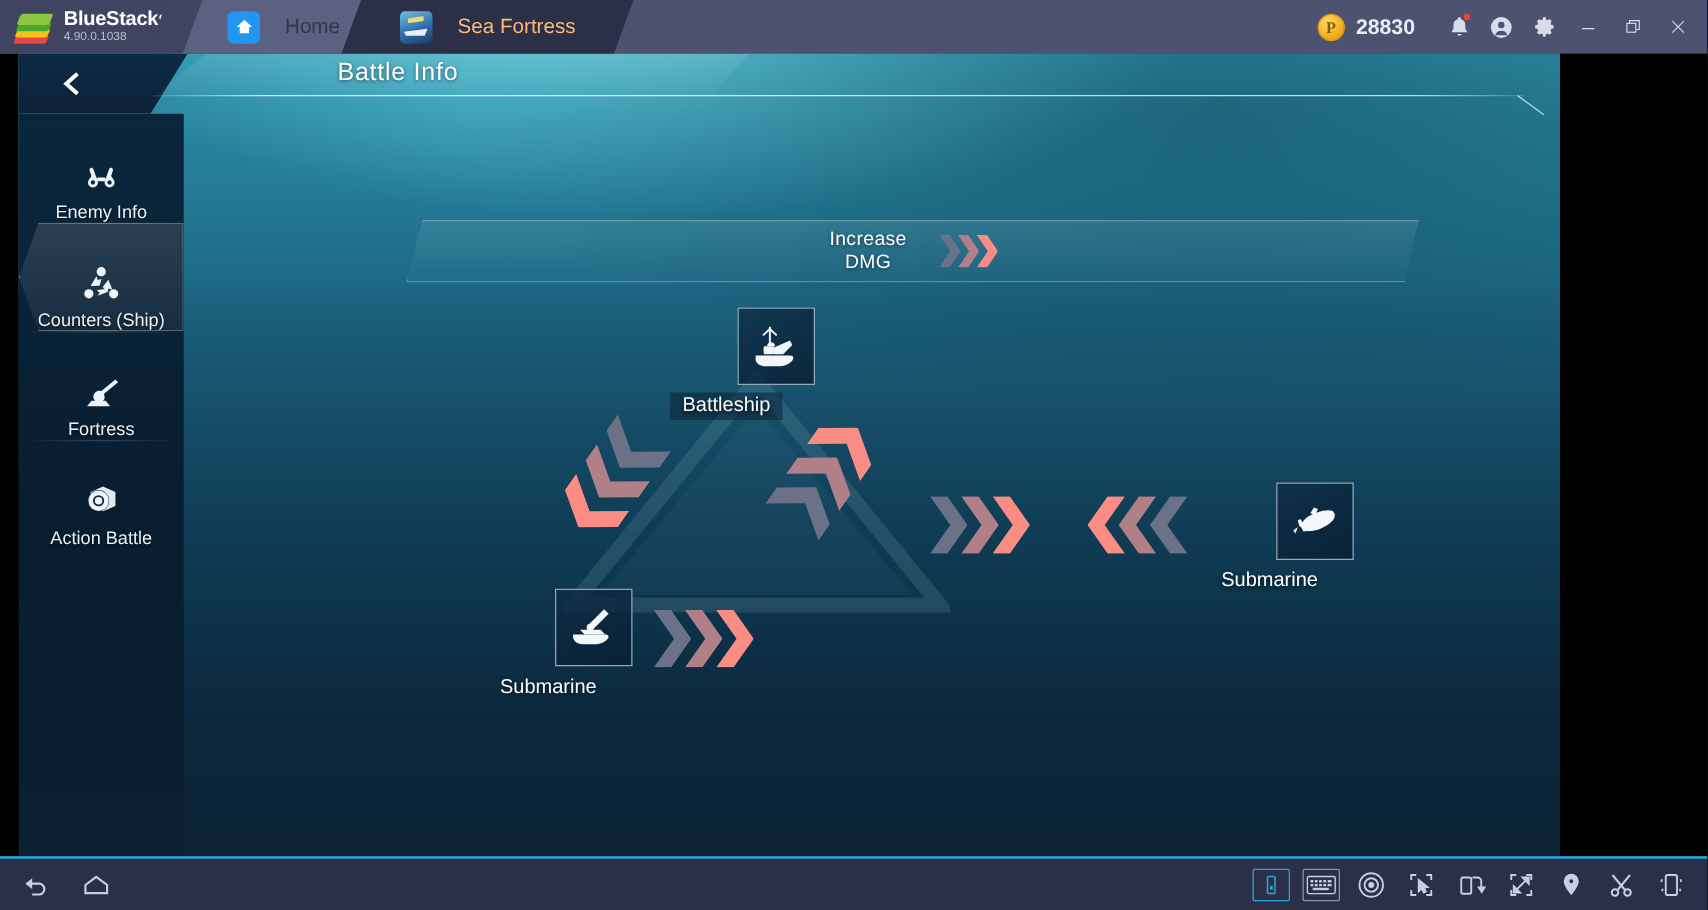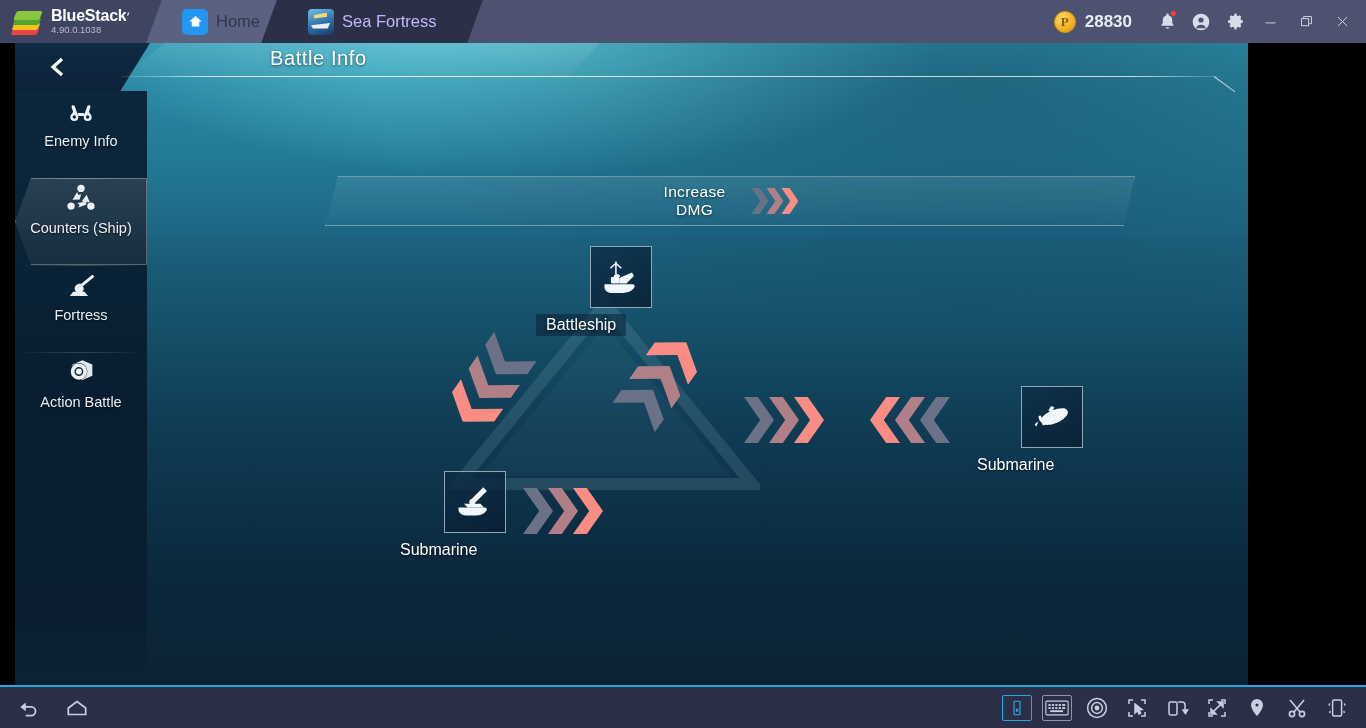--- a/index.html
+++ b/index.html
@@ -83,23 +83,23 @@
   .tab-icon-game::before {
     content: ""; position: absolute; left: 3px; bottom: 6px;
     width: 19px; height: 8px; background: #e9eef2;
     clip-path: polygon(0 60%, 100% 30%, 88% 100%, 10% 100%);
   }
   .tab-icon-game::after {
     content: ""; position: absolute; left: 6px; top: 4px;
     width: 13px; height: 6px; background: #f5d67a;
     clip-path: polygon(0 40%, 100% 0, 100% 70%, 0 100%);
   }
-  .tab-label { margin-left: 8px; font-size: 16.5px; }
+  .tab-label { margin-left: 20px; font-size: 16.5px; }
   .tb-tab.home .tab-label { color: #31364d; }
-  .tb-tab.game .tab-label { color: #c4b5fd; }
+  .tb-tab.game .tab-label { color: #fdba74; }
 
   .tb-spacer { flex: 1; }
   .tb-right {
     display: flex; align-items: center; gap: 0px;
     padding-right: 6px; z-index: 6;
   }
   .coin-wrap { display: flex; align-items: center; margin-right: 18px; }
   .coin {
     width: 22px; height: 22px; border-radius: 50%;
     background: radial-gradient(circle at 35% 30%, #ffd95e, #f0a81c 70%, #c9840f);
@@ -203,21 +203,21 @@
   .gsidebar {
     position: absolute; left: 0; top: 48px;
     width: 132px; height: 594px;
     background: linear-gradient(180deg, rgba(8,30,50,0.92) 0%, rgba(7,25,42,0.88) 55%, rgba(8,23,38,0.55) 88%, rgba(8,23,38,0.0) 100%);
     z-index: 7;
   }
   .side-item {
     position: relative;
     height: 87px;
     display: flex; flex-direction: column;
-    align-items: center; justify-content: flex-start;
+    align-items: center; justify-content: flex-end;
     gap: 4px; cursor: pointer;
   }
   .side-item + .side-item::before {
     content: ""; position: absolute; top: 0; left: 8px; right: 8px; height: 1px;
     background: linear-gradient(90deg, rgba(255,255,255,0.02), rgba(255,255,255,0.17), rgba(255,255,255,0.02));
   }
   .side-item.active {
     background: linear-gradient(180deg, rgba(255,255,255,0.13), rgba(255,255,255,0.05));
     clip-path: polygon(12% 0, 100% 0, 100% 100%, 12% 100%, 0 50%);
     border-left: none;

